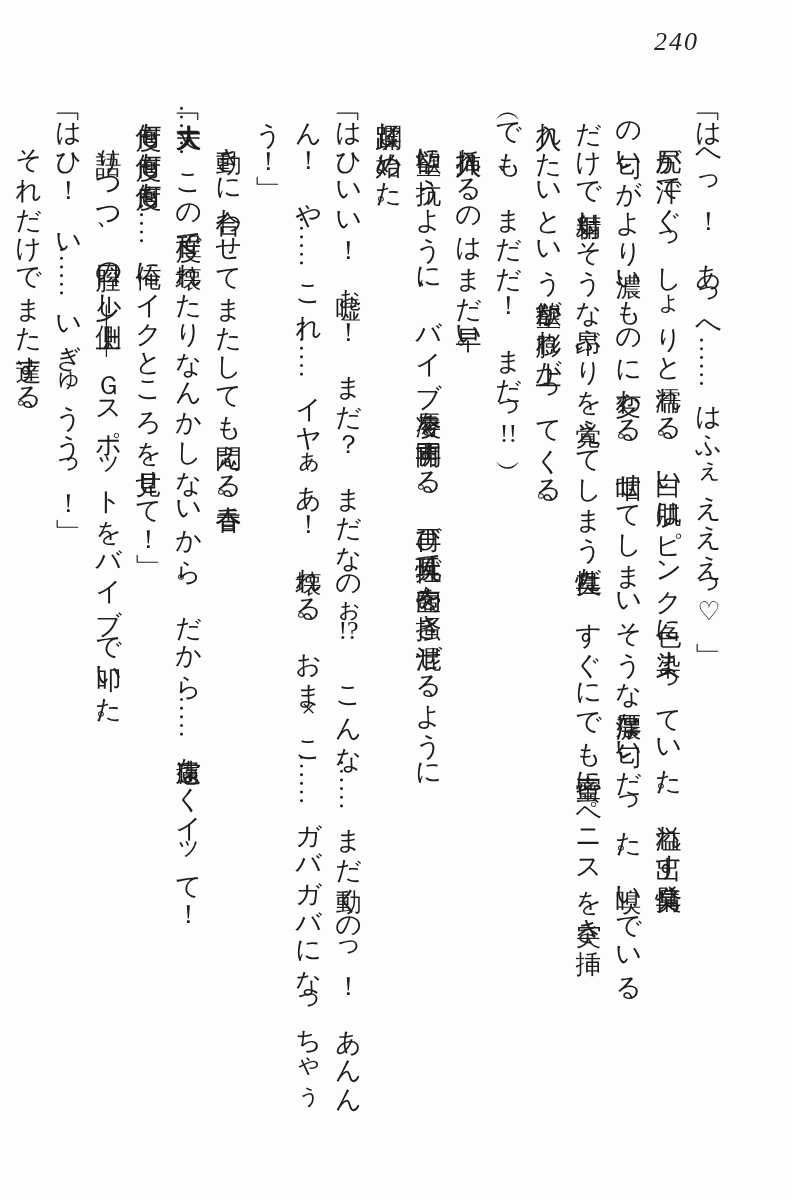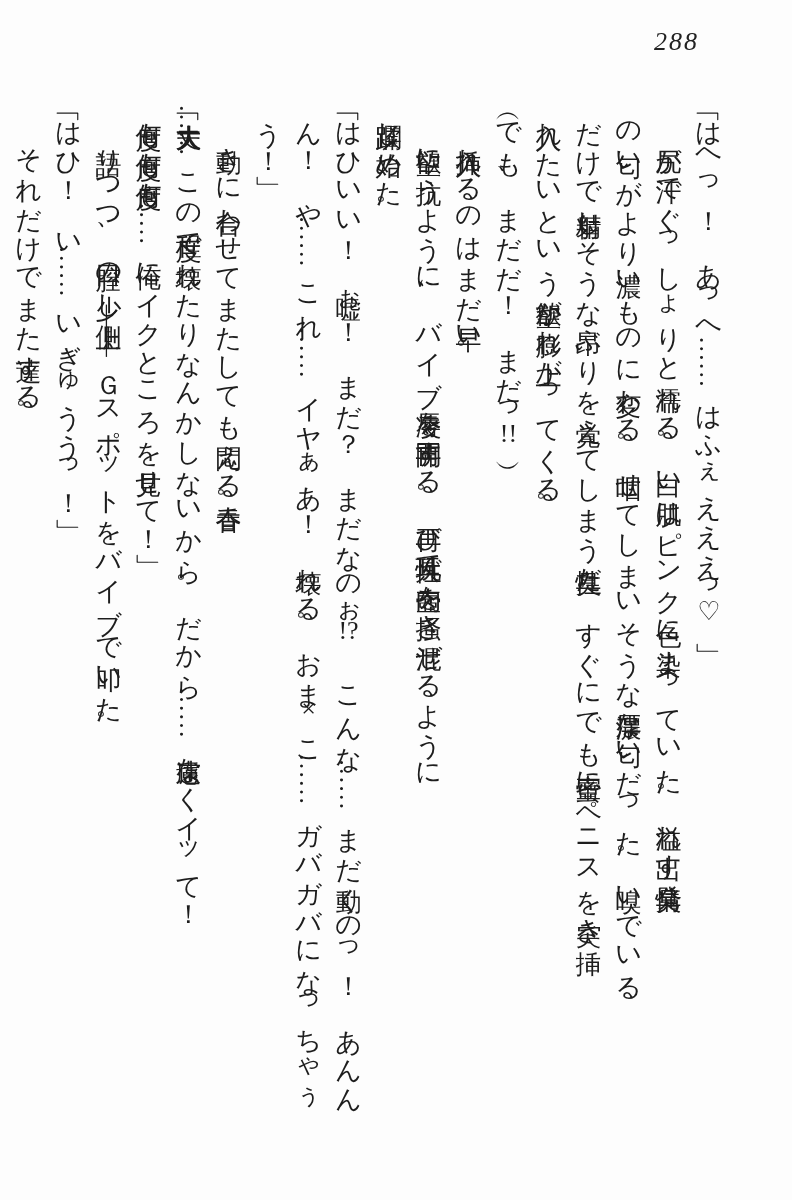--- a/index.html
+++ b/index.html
@@ -44,21 +44,21 @@
   }
   .tcy {
     text-combine-upright: all;
     -webkit-text-combine: horizontal;
   }
 </style>
 </head>
 <body>
 
 <div class="page">
-  <div class="page-number">288</div>
+  <div class="page-number">240</div>
   <div class="text-block">
       <p>「はへっ！　あっへ……はふぇえええっ♡」</p>
       <p>　尻が汗でぐっしょりと濡れる。白い肌はピンク色に染まっていた。溢れ出す発情臭<br>の匂いがより濃いものに変わる。咽せてしまいそうな濃厚な匂いだった。嗅いでいる<br>だけで射精しそうな昂ぶりを覚えてしまう性臭だ。すぐにでも蜜壺にペニスを突き挿<br>入れたいという欲望が膨れ上がってくる。</p>
       <p>（でも、まだだ！　まだっ<span class="tcy">!!</span>）</p>
       <p>　挿入れるのはまだ早い。</p>
       <p>　欲望に抗うように、バイブ凌辱を再開する。再び性玩具で肉壺を掻き混ぜるように<br>蹂躙し始めた。</p>
       <p>「はひいい！　嘘ぉ！　まだ？　まだなのぉ<span class="tcy">!?</span>　こんな……まだ動くのっ！　あんん<br>ん！　や……これ……イヤぁあ！　壊れる。おま×こ……ガバガバになっちゃぅう！」</p>
       <p>　動きに合わせてまたしても悶える春香。</p>
       <p>「大丈夫……この程度で壊れたりなんかしないから。だから……遠慮なくイッて！<br>何度も何度も何度も……俺にイクところを見せて！」</p>
       <p>　語りつつ、膣口の少し上側――Ｇスポットをバイブで叩いた。</p>

